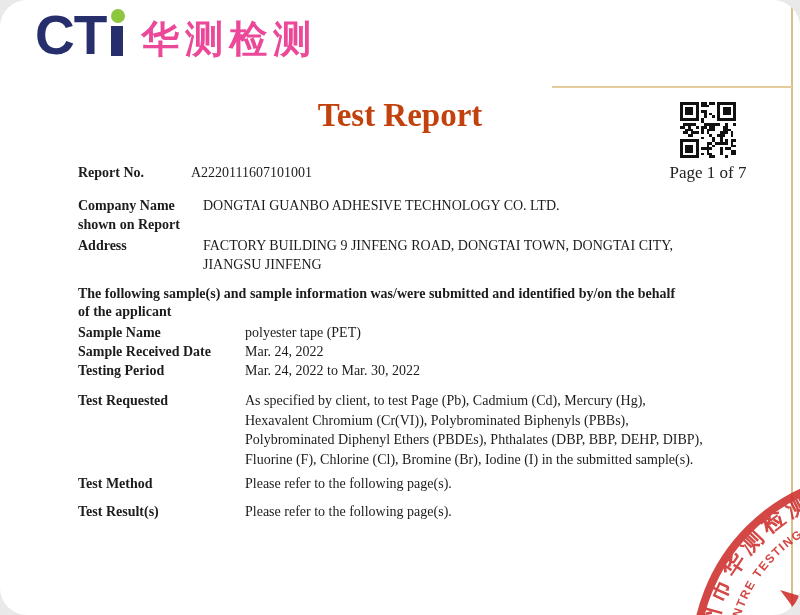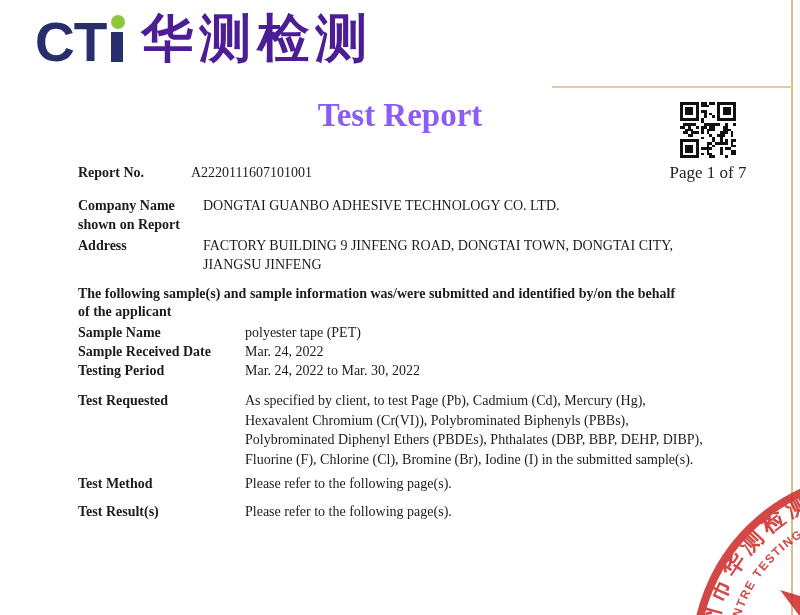--- a/index.html
+++ b/index.html
@@ -1,35 +1,35 @@
 <!DOCTYPE html>
 <html><head>
 <meta charset="utf-8">
 <style>
   html,body{margin:0;padding:0;background:#e9e9e9;}
   .page{position:relative;width:800px;height:615px;background:#ffffff;overflow:hidden;
-        font-family:"Liberation Serif",serif;color:#1c1c1c;}
+        font-family:"Liberation Serif",serif;color:#1c1c1c;border-radius:27px;}
   
   .scan-edge-v{position:absolute;left:791px;top:0;width:2px;height:615px;background:#d9bf8a;}
   .scan-edge-h{position:absolute;left:552px;top:86px;width:240px;height:2px;background:#e3cc9a;}
 
   
   .logo{position:absolute;left:35px;top:14px;display:flex;align-items:flex-end;}
   .logo-latin{position:relative;display:flex;align-items:flex-end;}
   .logo-ct{font-family:"Liberation Sans",sans-serif;font-weight:bold;font-size:55px;
            line-height:0.78;color:#262f6b;letter-spacing:-1px;}
   .logo-i{position:relative;display:inline-block;width:12px;height:30px;background:#262f6b;
           margin-left:5px;margin-bottom:1px;}
   .i-dot{position:absolute;left:0px;top:-17px;width:14px;height:14px;border-radius:50%;background:#8dc63f;}
-  .logo-cn{font-family:"Liberation Sans",sans-serif;font-weight:bold;font-size:52px;line-height:0.95;
-           color:#4c1d95;letter-spacing:6px;margin-left:18px;text-align:center;}
+  .logo-cn{font-family:"Liberation Sans",sans-serif;font-weight:bold;font-size:38px;line-height:0.95;
+           color:#ec4899;letter-spacing:6px;margin-left:18px;text-align:center;}
 
   
   .title{position:absolute;left:0;top:97px;width:100%;margin:0;text-align:center;
-         font-size:33px;font-weight:bold;color:#8b5cf6;}
+         font-size:33px;font-weight:bold;color:#c2410c;}
 
   
   .qr-block{position:absolute;left:664px;top:102px;width:88px;text-align:center;}
   .qr-svg{width:56px;height:56px;display:block;margin:0 auto;}
   .page-label{margin-top:5px;font-size:17px;color:#222;}
 
   
   .content{position:absolute;left:78px;top:163px;width:660px;font-size:14px;line-height:19px;}
   .row{display:flex;align-items:flex-start;}
   .lbl{flex-shrink:0;font-weight:bold;}

